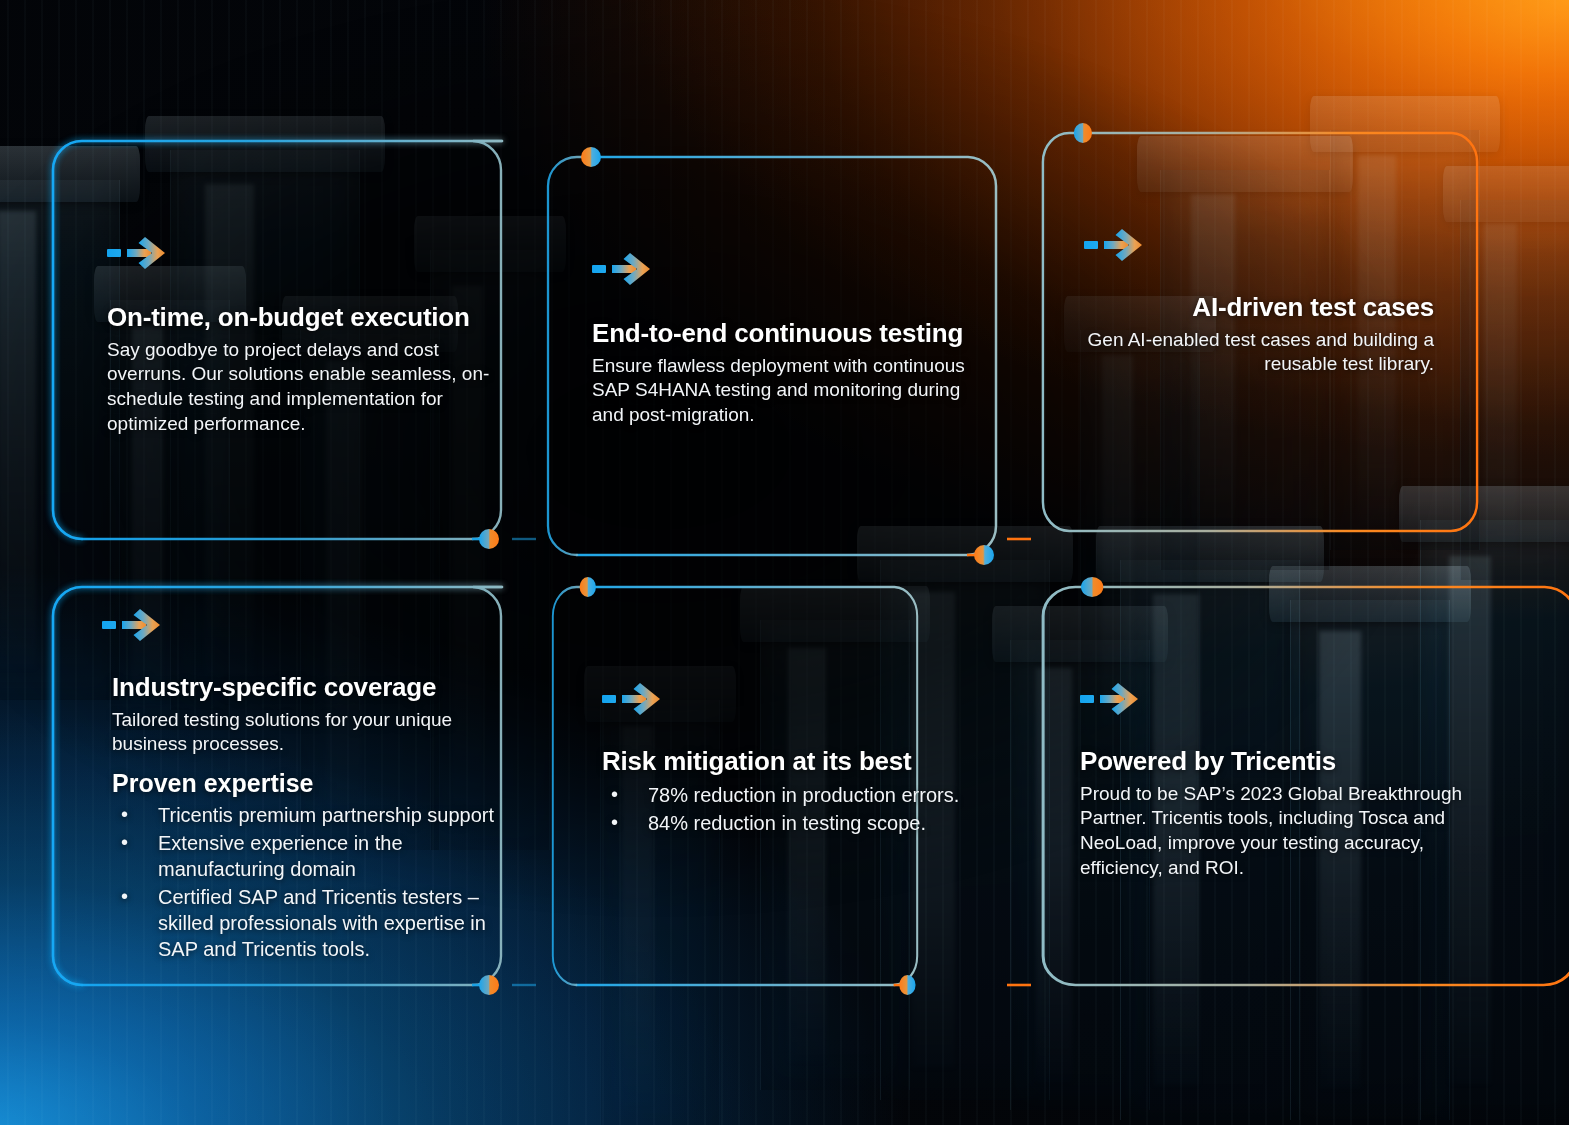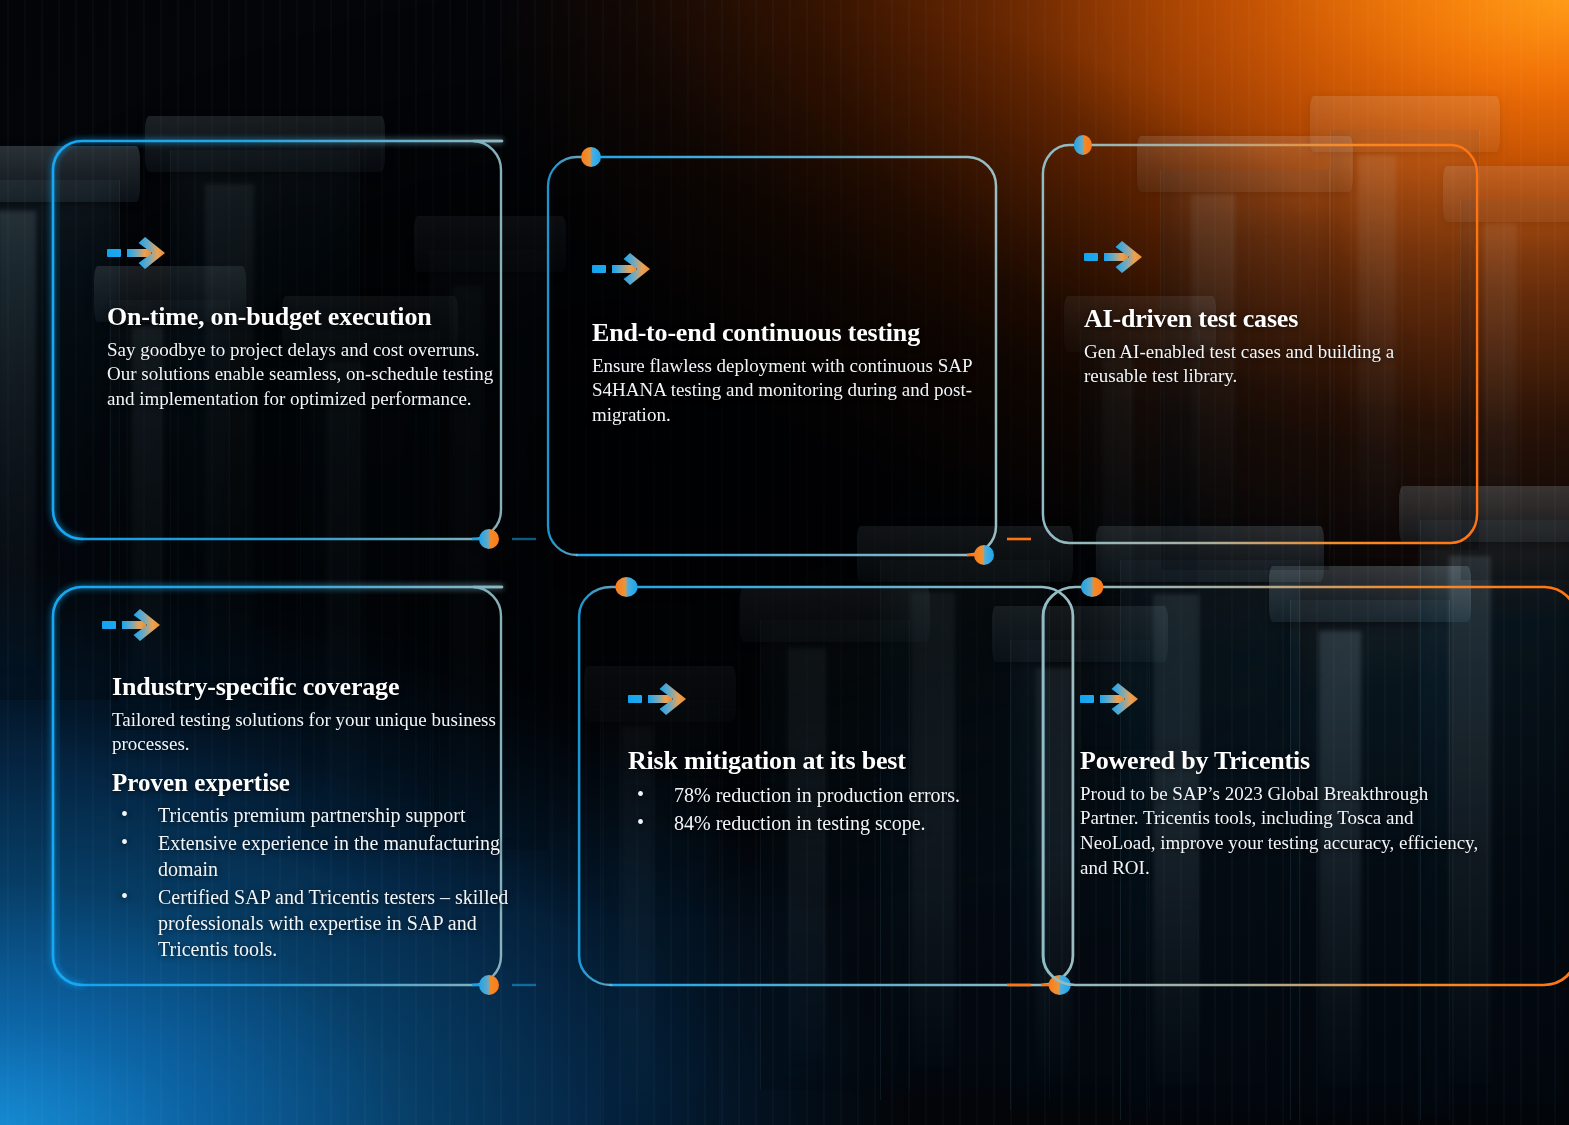--- a/index.html
+++ b/index.html
@@ -5,21 +5,20 @@
 <style>
   * { margin:0; padding:0; box-sizing:border-box; }
   html,body { width:1569px; height:1125px; overflow:hidden; background:#05070c; }
   body { font-family:"Liberation Sans", sans-serif; }
 
   #stage {
     position:relative;
     width:1569px; height:1125px;
     overflow:hidden;
     background:#ef4444;
-    font-family:Liberation Serif, serif;
   }
 
   
   .bg-base{
     position:absolute; inset:0;
     background:
       radial-gradient(120% 95% at 100% 0%, #ff7a10 0%, #e85c05 7%, #a43d02 17%, #5d2201 28%, #2a0f01 40%, rgba(10,6,4,0) 58%),
       radial-gradient(105% 90% at 0% 100%, #0a5fa8 0%, #07477f 12%, #053253 24%, #04203a 36%, rgba(3,12,22,0) 55%),
       radial-gradient(140% 120% at 50% 50%, #030509 35%, #010306 100%),
       linear-gradient(160deg,#0b0a0a 0%, #05080f 45%, #031121 100%);
@@ -102,23 +101,23 @@
     text-shadow:0 1px 6px rgba(0,0,0,.75);
   }
   ul.bul li::before{
     content:"\2022"; position:absolute; left:9px; top:-1px;
     color:#f2f5f8; font-size:20px; line-height:1.30;
   }
 
   
   #card-0 { left:52px;   top:140px; width:450px; height:400px; }
   #card-1 { left:547px;  top:156px; width:450px; height:400px; }
-  #card-2 { left:1042px; top:144px; width:436px; height:400px; }
+  #card-2 { left:1042px; top:132px; width:436px; height:400px;text-align:right; }
   #card-3 { left:52px;   top:586px; width:450px; height:400px; }
-  #card-4 { left:578px;  top:586px; width:496px; height:400px; }
+  #card-4 { left:552px;  top:586px; width:366px; height:400px; }
   #card-5 { left:1042px; top:586px; width:535px; height:400px; }
 
   #body-0 { left:55px; top:162px; width:392px; }
   #body-1 { left:45px; top:162px; width:398px; }
   #body-2 { left:42px; top:160px; width:350px; }
   #body-3 { left:60px; top: 86px; width:400px; }
   #body-4 { left:50px; top:160px; width:390px; }
   #body-5 { left:38px; top:160px; width:408px; }
 
   #icon-0 { position:absolute; left:55px;  top:96px;  }

